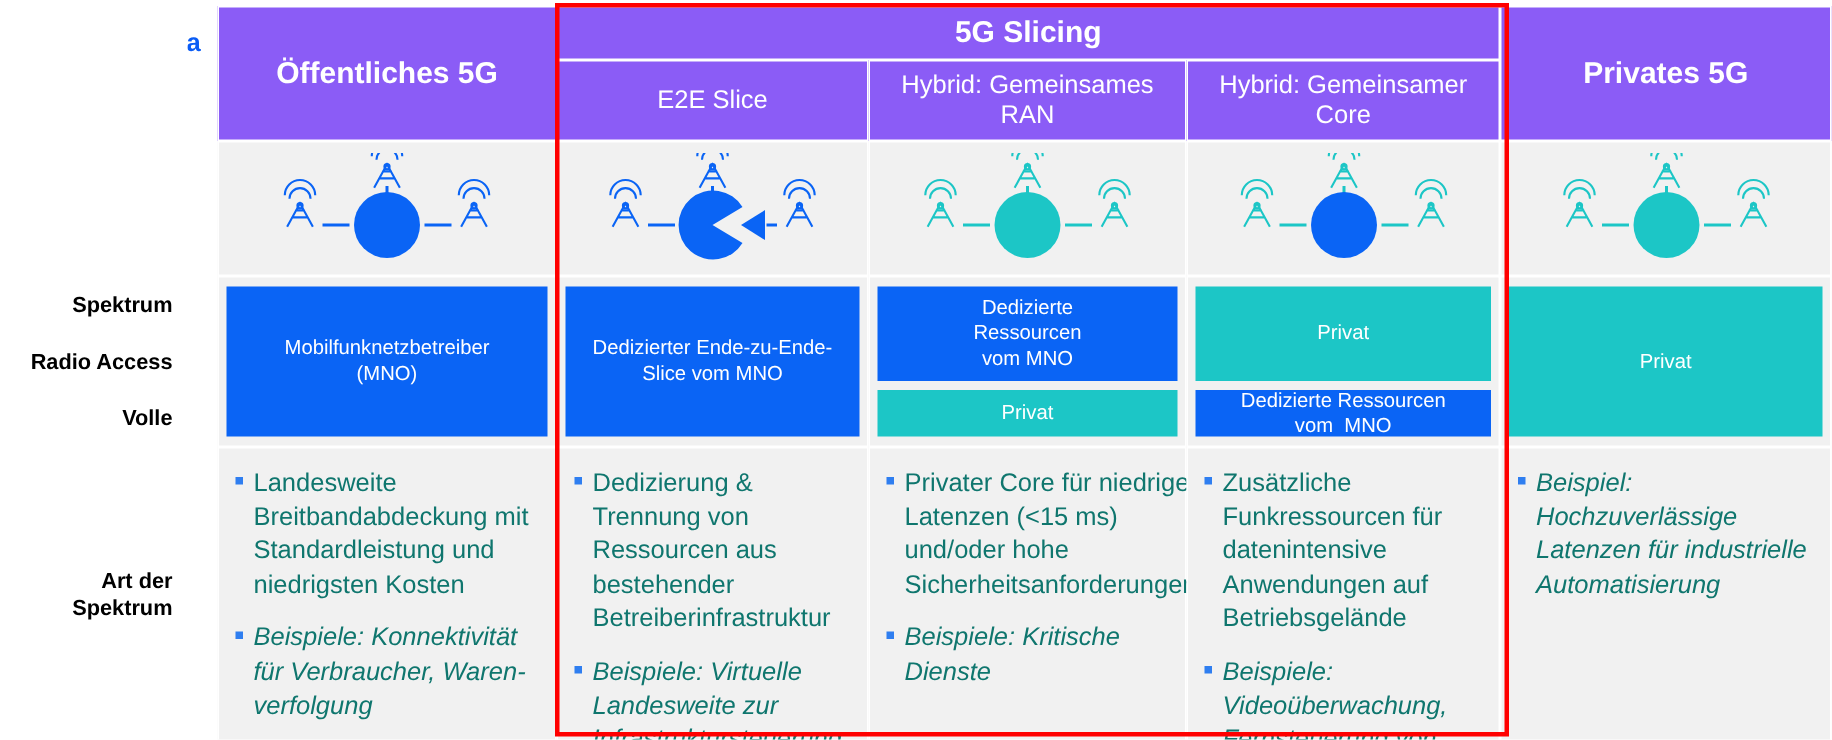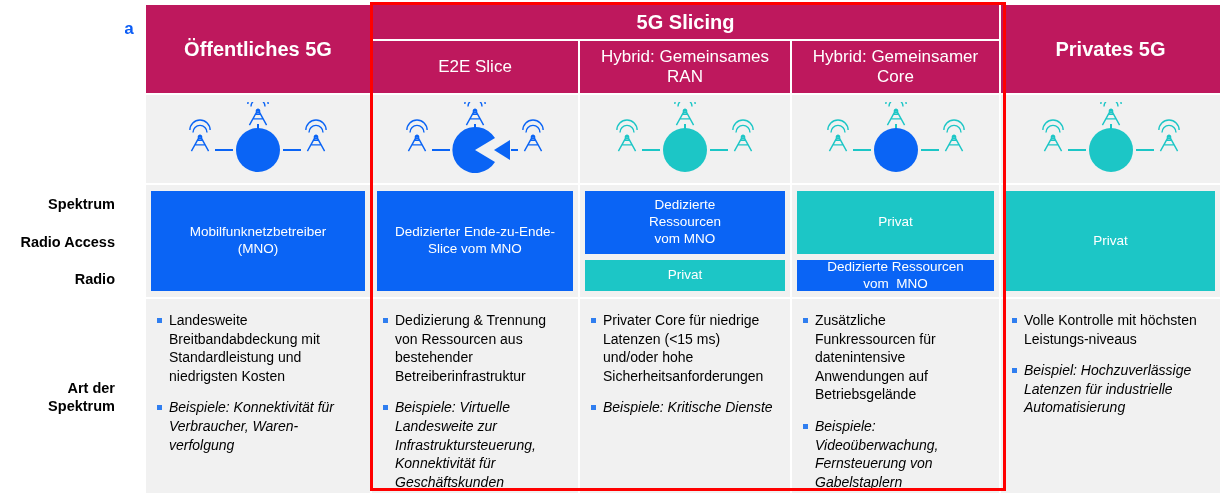--- a/index.html
+++ b/index.html
@@ -45,21 +45,21 @@
   .rlab {
     display: flex; align-items: center; justify-content: flex-end;
     padding-right: 10px;
     font-weight: bold; font-size: 14.5px; color: #000000;
     background: #ffffff;
   }
   .rlab-multi { flex-direction: column; align-items: flex-end; justify-content: center; line-height: 1.22; }
 
   
   .hdr {
-    background: #be185d; color: #ffffff;
+    background: #8b5cf6; color: #ffffff;
     display: flex; align-items: center; justify-content: center;
     text-align: center;
     border: 1px solid #ffffff;
   }
   .hdr-big { font-weight: bold; font-size: 20px; }
   .hdr-sub { font-size: 17px; line-height: 1.2; font-weight: normal; padding: 0 6px; }
   .hdr-side { font-weight: bold; font-size: 20px; }
 
   
   .cell { background: #f1f1f1; border: 1px solid #ffffff; position: relative; }
@@ -80,21 +80,21 @@
   .b-blue { background: #0a64f5; }
   .b-teal { background: #1cc6c6; }
 
   
   .bullets { padding: 12px 8px 6px 6px; }
   .bl { display: flex; gap: 7px; margin-bottom: 13px; }
   .bl .dot {
     width: 5px; height: 5px; background: #2f7ef0;
     flex: 0 0 5px; margin-top: 7px;
   }
-  .bl .txt { font-size: 14px; line-height: 1.33; color: #000000; }
+  .bl .txt { font-size: 17px; line-height: 1.33; color: #0f766e; }
   .bl.ital .txt { font-style: italic; }
 
   
   .redbox {
     position: absolute;
     left: 370px; top: 2px; width: 636px; height: 489px;
     border: 3px solid #ff0000;
     pointer-events: none; z-index: 20;
   }
 </style>
@@ -110,21 +110,21 @@
     </div>
     <div class="brand-name">Telefónica</div>
   </div>
 
   <div class="rowlabels">
     <div class="rlab"></div>
     <div class="rlab"></div>
     <div class="rlab"></div>
     <div class="rlab">Spektrum</div>
     <div class="rlab">Radio Access</div>
-    <div class="rlab">Radio</div>
+    <div class="rlab">Volle</div>
     <div class="rlab rlab-multi">
       <span>Art der</span>
       <span>Spektrum</span>
     </div>
   </div>
 
   <div class="grid">
 
     <div class="hdr hdr-side" style="grid-column:1; grid-row:1 / span 2;">Öffentliches 5G</div>
     <div class="hdr hdr-big" style="grid-column:2 / span 3; grid-row:1;">5G Slicing</div>
@@ -346,24 +346,20 @@
             <span class="txt">Zusätzliche Funkressourcen für datenintensive Anwendungen auf Betriebsgelände</span>
           </div>
         <div class="bl ital">
             <span class="dot"></span>
             <span class="txt">Beispiele: Videoüberwachung, Fernsteuerung von Gabelstaplern</span>
           </div>
       </div>
     </div>
     <div class="cell cell-pad" style="grid-column:5; grid-row:7;">
       <div class="bullets">
-        <div class="bl">
-            <span class="dot"></span>
-            <span class="txt">Volle Kontrolle mit höchsten Leistungs-niveaus</span>
-          </div>
         <div class="bl ital">
             <span class="dot"></span>
             <span class="txt">Beispiel: Hochzuverlässige Latenzen für industrielle Automatisierung</span>
           </div>
       </div>
     </div>
 
   </div>
 
   <div class="redbox"></div>

